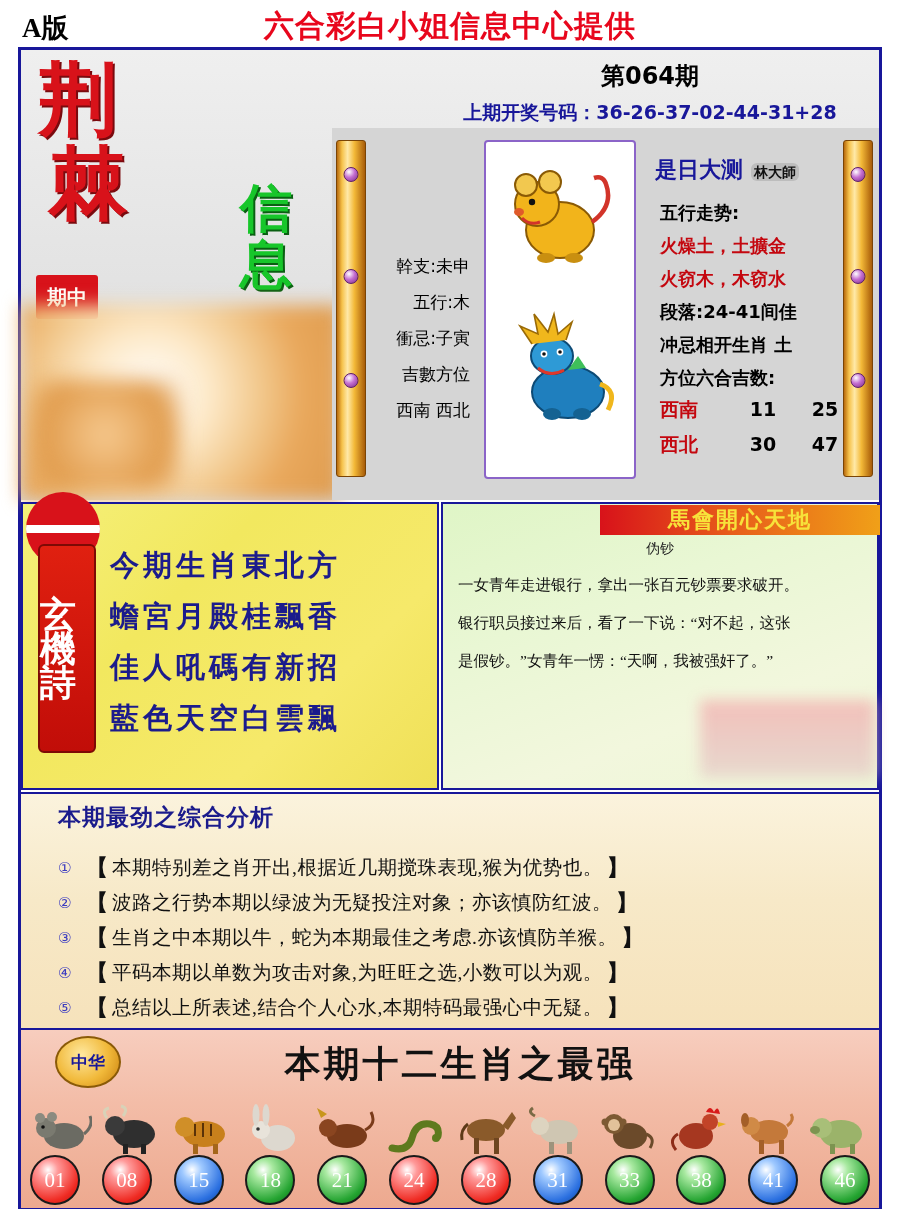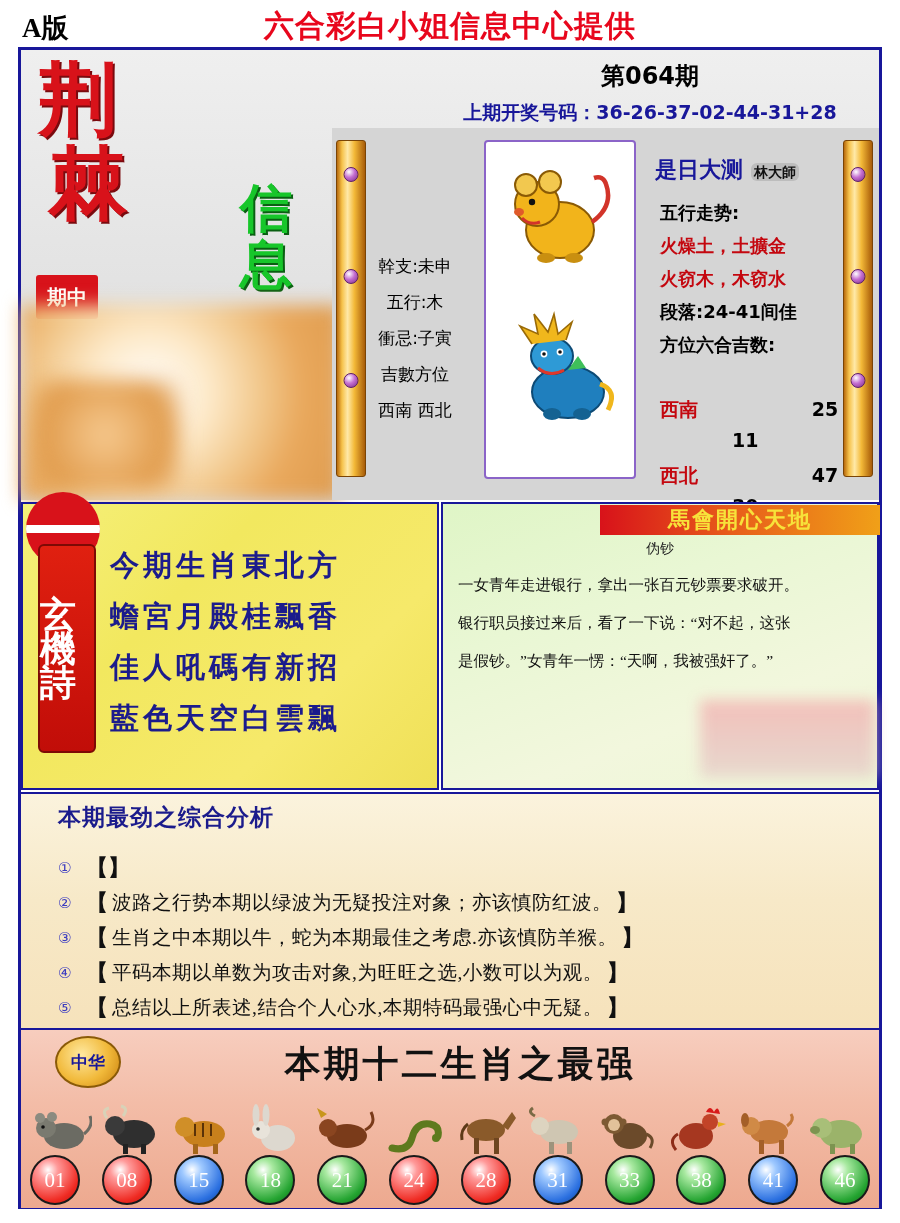--- a/index.html
+++ b/index.html
@@ -96,21 +96,21 @@
     width:13px;height:13px;border-radius:50%;
     background:radial-gradient(circle at 35% 30%,#fff 0%,#c56fd1 45%,#7a2c86 100%);
     border:1px solid #5e1f68;
   }
 
   .ganzhi{
     position:absolute;left:360px;top:248px;width:110px;
     text-align:right;font-size:17px;color:#000;line-height:36px;
     font-family:"DejaVu Sans",sans-serif;
   }
-  .ganzhi div{white-space:nowrap;text-align:center;}
+  .ganzhi div{white-space:nowrap;}
 
   
   .zbox{
     position:absolute;left:484px;top:140px;width:148px;height:335px;
     background:#fff;border:2px solid #8b64c8;border-radius:4px;
   }
   .mouse{position:absolute;left:18px;top:18px;width:112px;height:120px;}
   .dragon{position:absolute;left:22px;top:168px;width:106px;height:120px;}
 
   
@@ -126,21 +126,21 @@
     position:absolute;left:660px;top:196px;width:215px;
     font-size:18px;font-weight:bold;color:#c4070f;line-height:33px;
   }
   .rlines .blk{color:#000;}
   .rnum{
     position:absolute;left:660px;top:392px;width:215px;
     font-size:19px;font-weight:bold;color:#c4070f;line-height:35px;
   }
   .rnum .row{display:flex;}
   .rnum .dir{width:72px;}
-  .rnum .n1{width:62px;color:#000;margin-top:31px;}
+  .rnum .n1{width:62px;text-align:center;color:#000;}
   .rnum .n2{width:62px;text-align:center;color:#000;}
 
   
   .poem{
     position:absolute;left:21px;top:502px;width:418px;height:288px;
     background:linear-gradient(135deg,#f5f07a 0%,#f2e85f 35%,#f6e96a 70%,#efe057 100%);
     border:2px solid #18179a;box-sizing:border-box;
   }
   .poem-tab{
     position:absolute;left:38px;top:544px;width:54px;height:205px;
@@ -330,20 +330,21 @@
   </div>
 
   <div class="rtitle">
     <span>是日大测</span><span class="master">林大師</span>
   </div>
   <div class="rlines">
     <div class="blk">五行走势:</div>
     <div>火燥土，土擴金</div>
     <div>火窃木，木窃水</div>
     <div class="blk">段落:24-41间佳</div>
+    <div class="blk">冲忌相开生肖 土</div>
     <div class="blk">方位六合吉数:</div>
   </div>
   <div class="rnum">
     <div class="row">
       <span class="dir">西南</span>
       <span class="n1">11</span>
       <span class="n2">25</span>
     </div>
     <div class="row">
       <span class="dir">西北</span>
@@ -373,20 +374,21 @@
     <div>银行职员接过来后，看了一下说：“对不起，这张</div>
     <div>是假钞。”女青年一愣：“天啊，我被强奸了。”</div>
   </div>
 
   <div class="analysis"></div>
   <div class="an-title">本期最劲之综合分析</div>
   <div class="an-list">
     <div class="an-row">
       <span class="an-idx">①</span>
       <span class="an-br">【</span>
+      <span class="an-txt">本期特别差之肖开出,根据近几期搅珠表现,猴为优势也。</span>
       <span class="an-br">】</span>
     </div>
     <div class="an-row">
       <span class="an-idx">②</span>
       <span class="an-br">【</span>
       <span class="an-txt">波路之行势本期以绿波为无疑投注对象；亦该慎防红波。</span>
       <span class="an-br">】</span>
     </div>
     <div class="an-row">
       <span class="an-idx">③</span>

